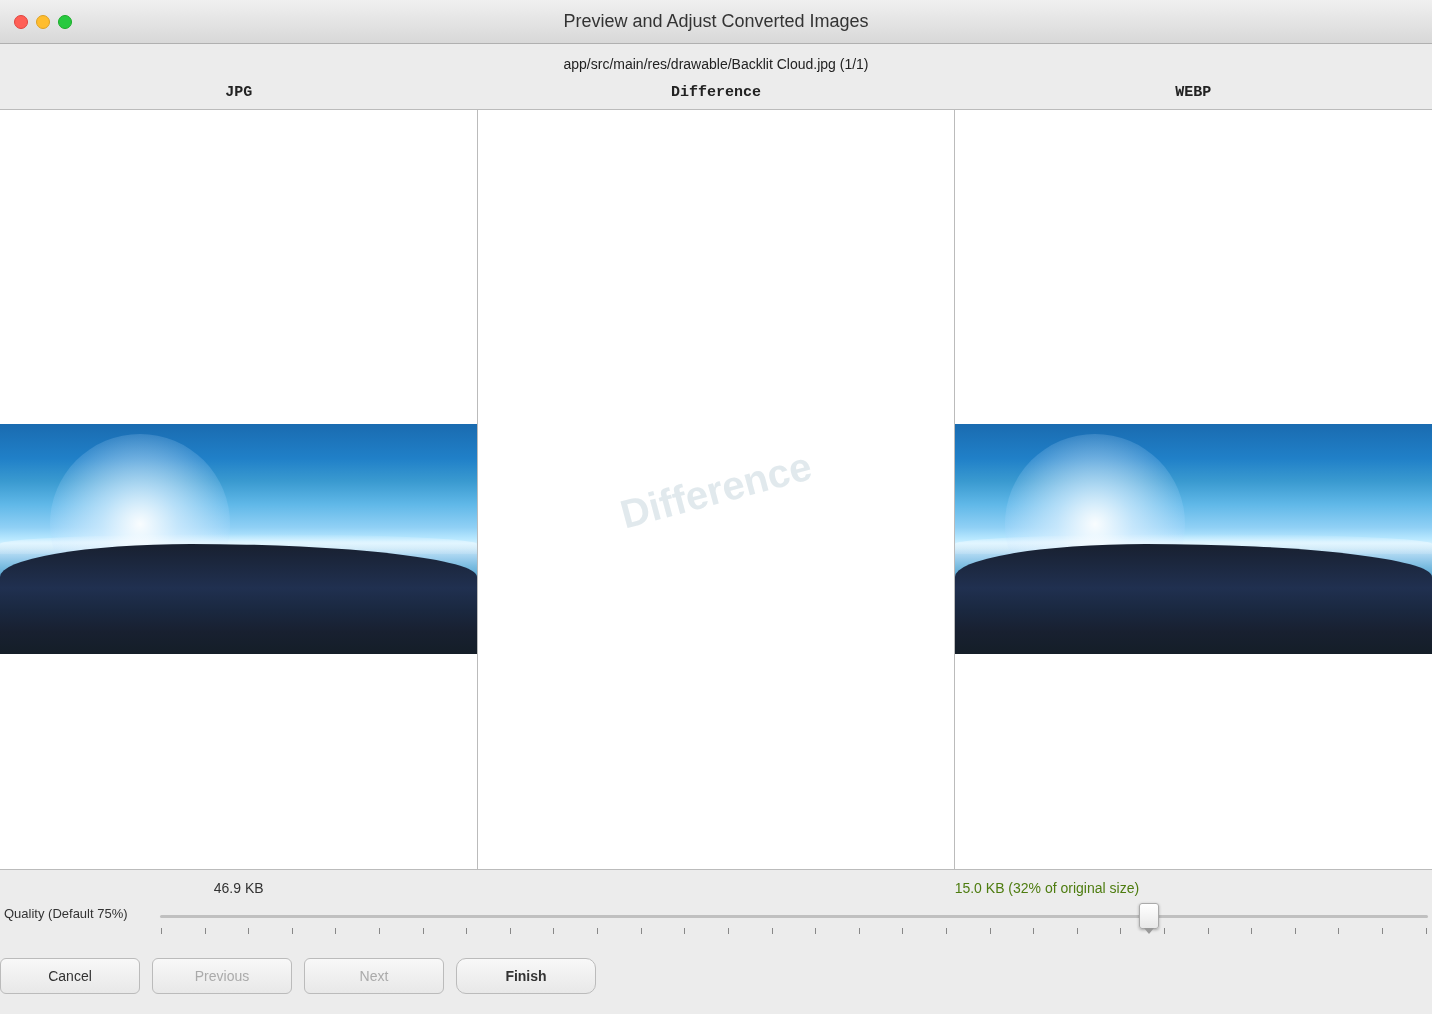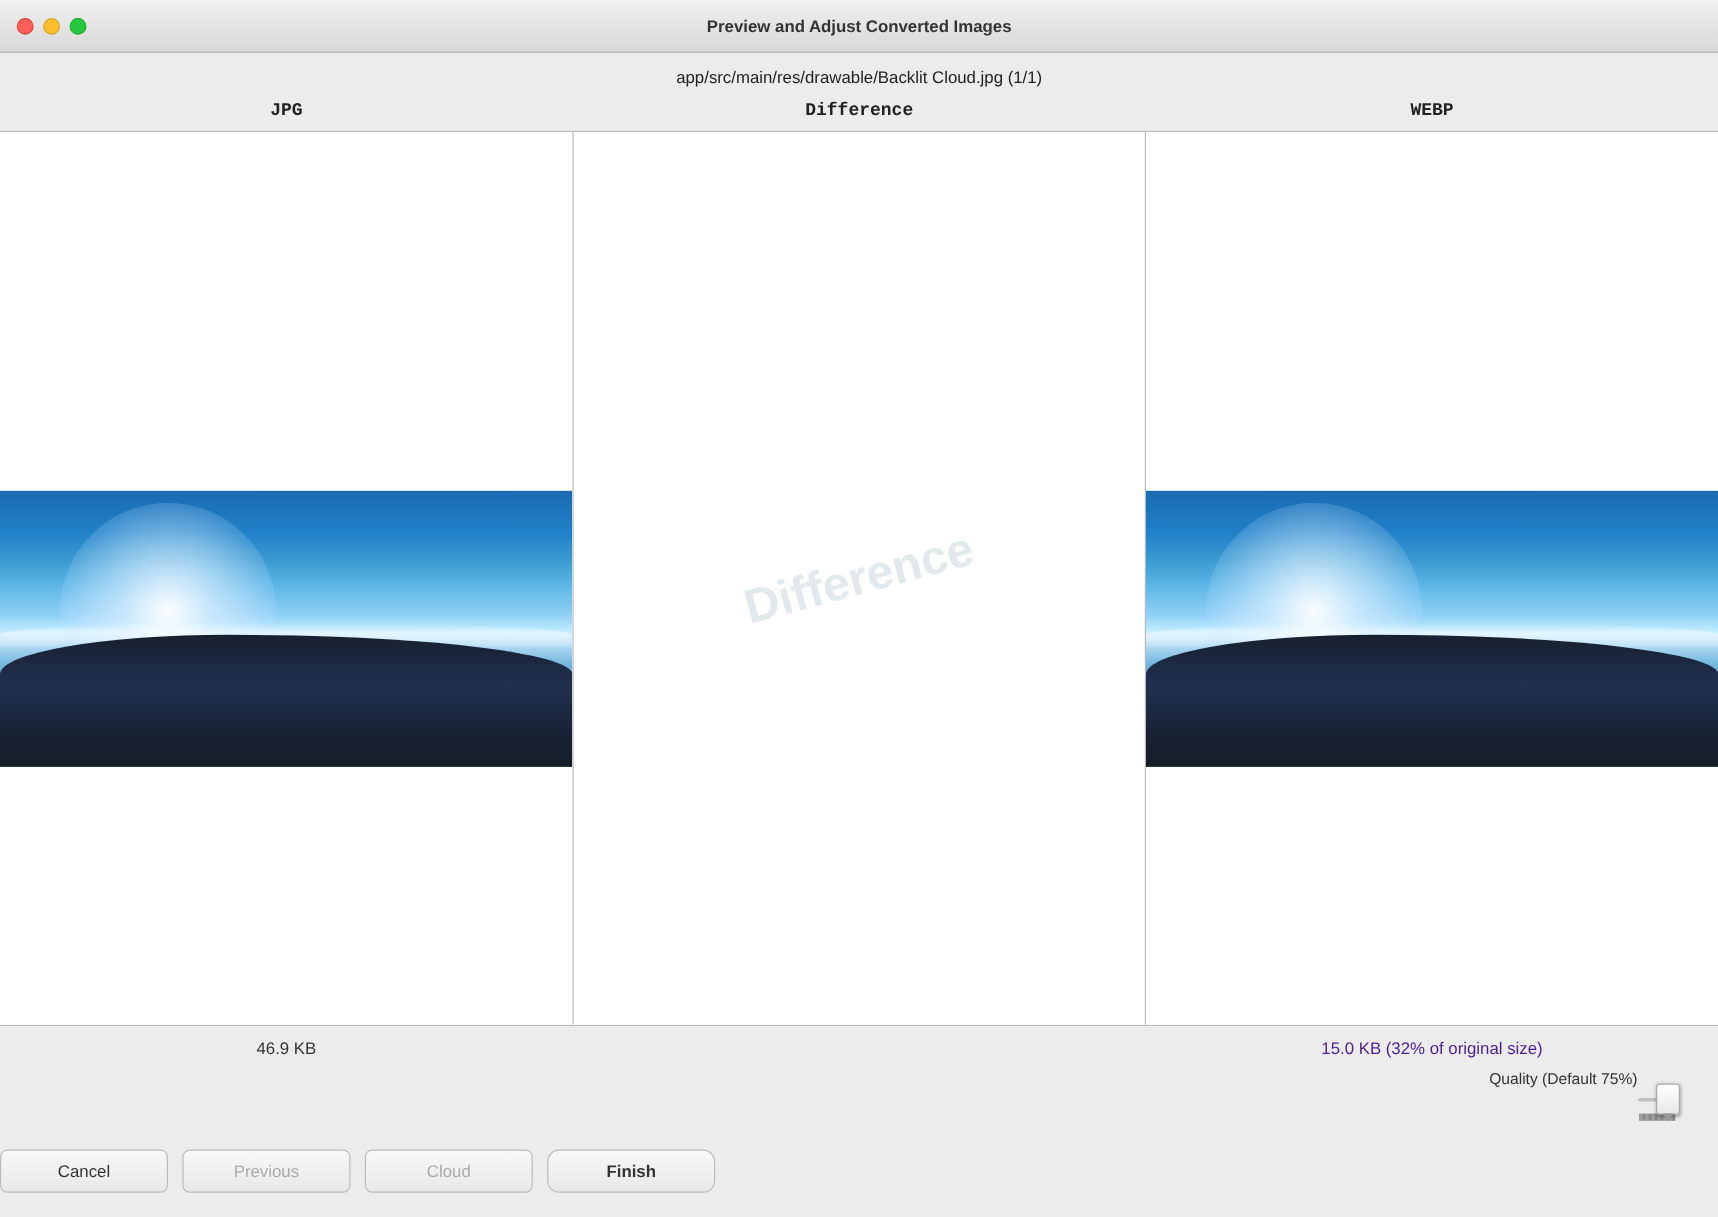--- a/index.html
+++ b/index.html
@@ -38,22 +38,22 @@
       height: 14px;
       border-radius: 50%;
       cursor: pointer;
     }
 
     .traffic-light-close { background: #ff5f56; border: 1px solid #e0443e; }
     .traffic-light-minimize { background: #ffbd2e; border: 1px solid #dea123; }
     .traffic-light-maximize { background: #27c93f; border: 1px solid #1aab29; }
 
     .title-text {
-      font-size: 14px;
-      font-weight: 700;
+      font-size: 18px;
+      font-weight: 400;
       color: #333;
     }
 
     .main-content {
       flex: 1;
       display: flex;
       flex-direction: column;
       background: #ececec;
       padding: 0;
     }
@@ -216,30 +216,28 @@
       font-size: 14px;
       color: #333;
     }
 
     .size-label-middle {
       flex: 1;
     }
 
     .size-label-right {
       flex: 1;
-      text-align: center;
       font-size: 14px;
-      color: #4c1d95;
+      color: #4d7c0f;
     }
 
     .quality-row {
       display: flex;
-      align-items: flex-end;
-      padding: 6px 35px 14px;
-      flex-direction: column;
+      align-items: flex-start;
+      padding: 6px 4px 14px;
     }
 
     .quality-label {
       font-size: 13px;
       color: #333;
       white-space: nowrap;
       margin-right: 16px;
       min-width: 140px;
     }
 
@@ -426,17 +424,17 @@
           <div class="tick"></div>
           <div class="tick"></div>
           <div class="tick"></div>
         </div>
       </div>
     </div>
 
     <div class="button-row">
       <button class="btn">Cancel</button>
       <button class="btn btn-disabled">Previous</button>
-      <button class="btn btn-disabled">Cloud</button>
+      <button class="btn btn-disabled">Next</button>
       <button class="btn btn-primary">Finish</button>
     </div>
   </div>
 </div>
 
 </body></html>

